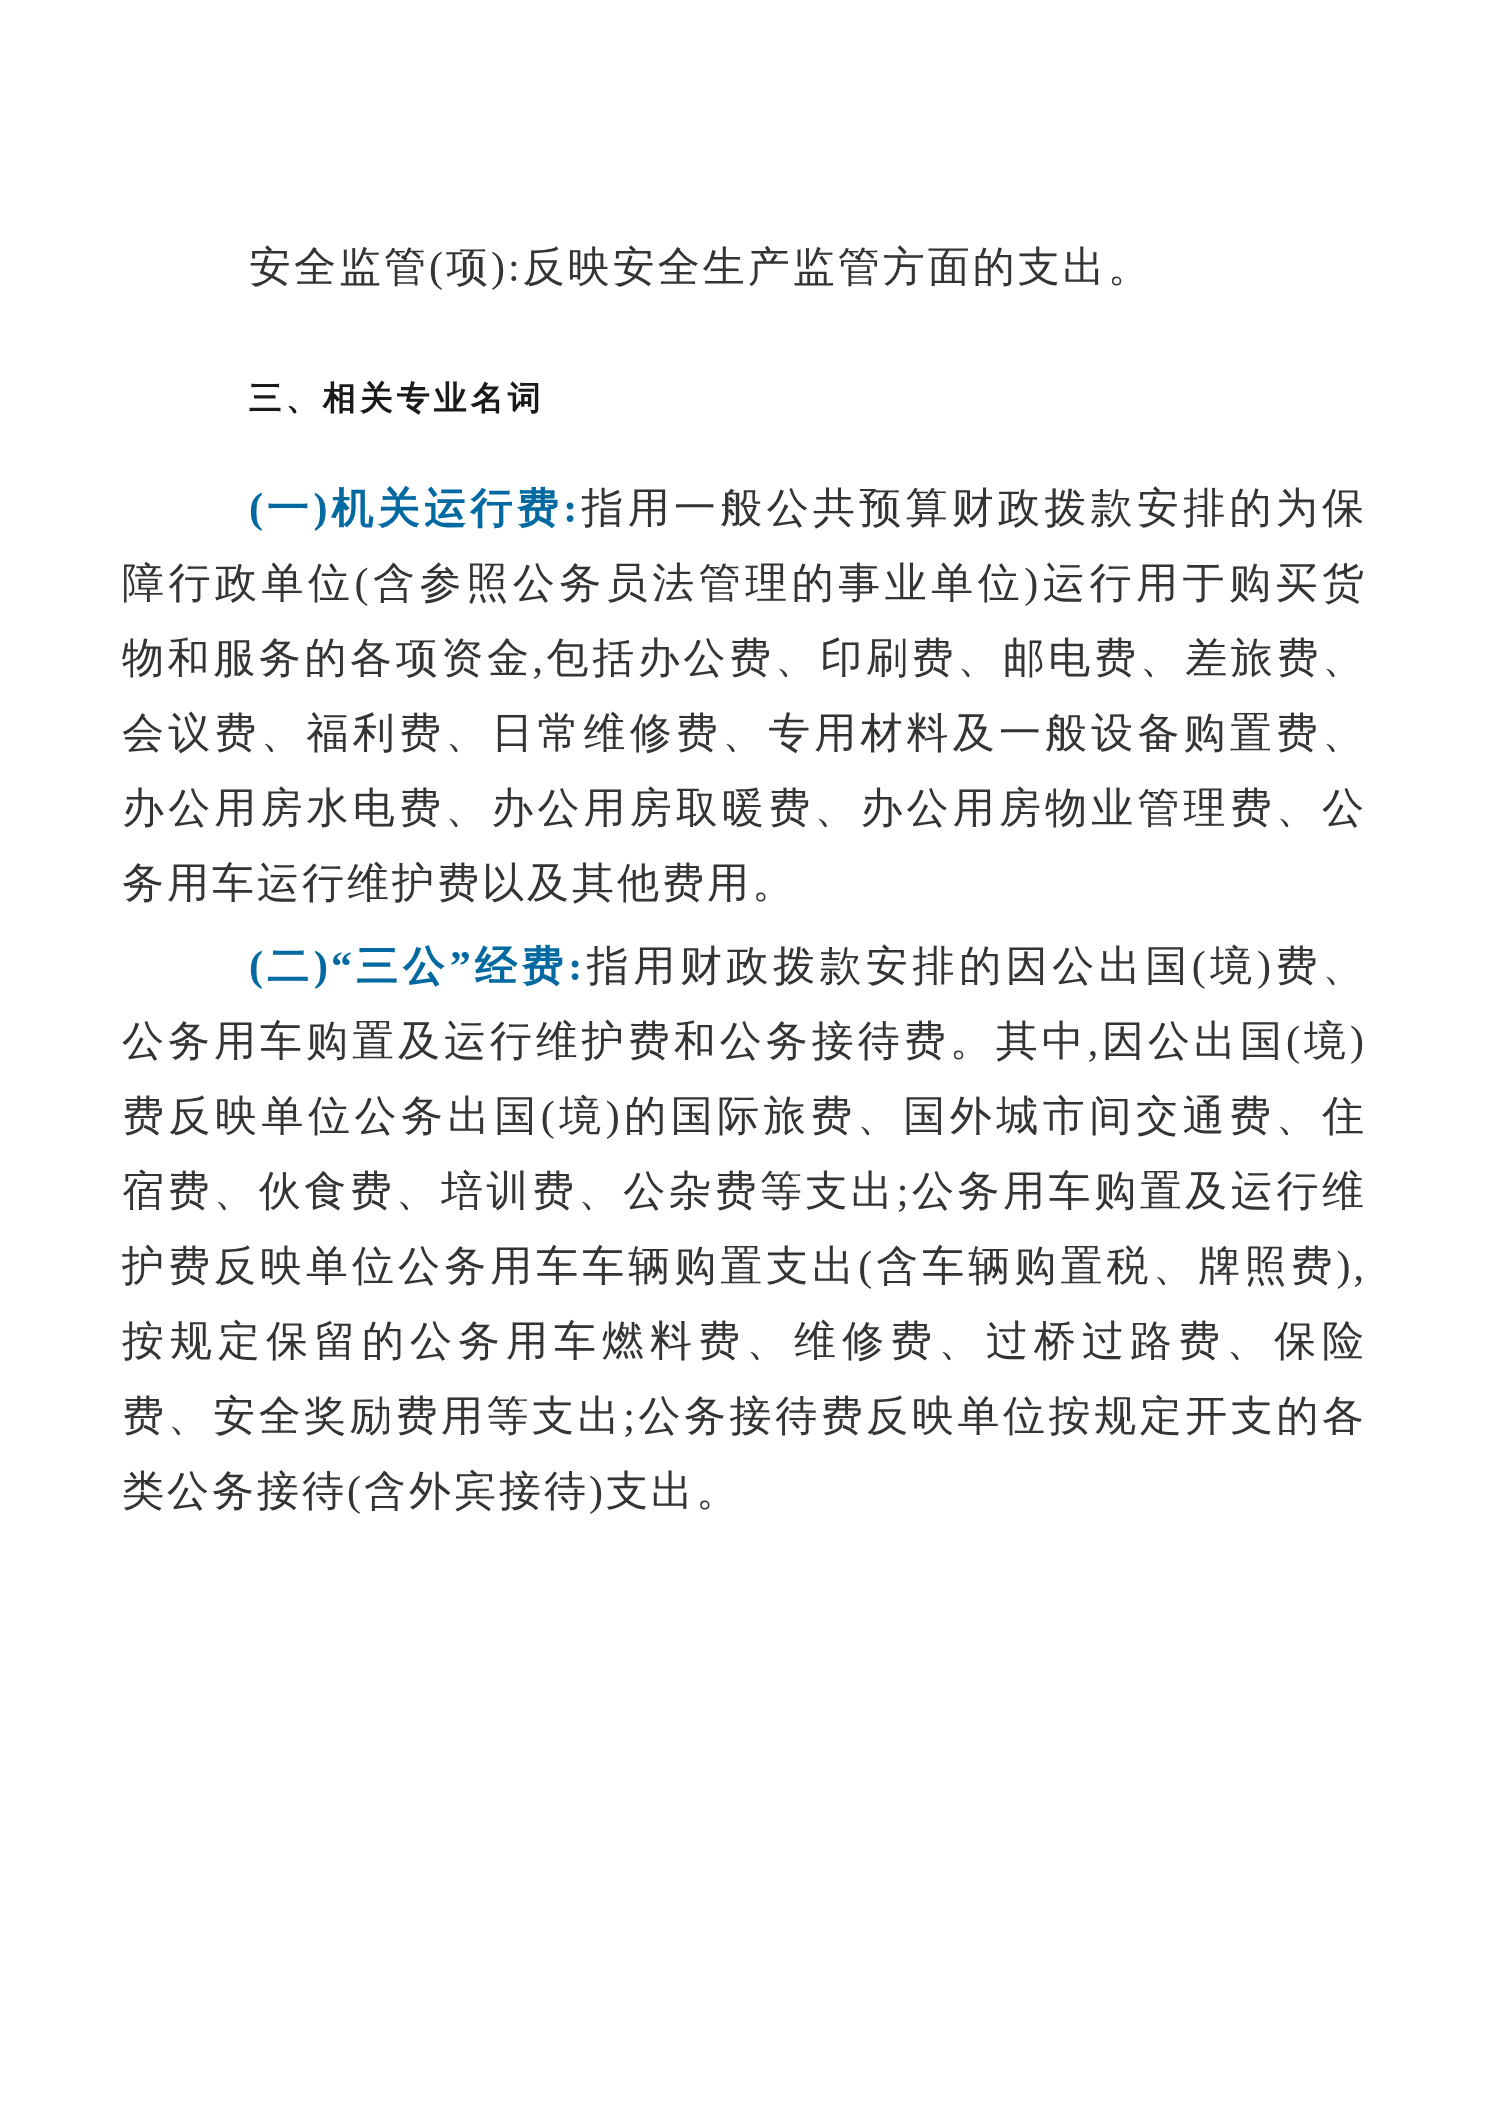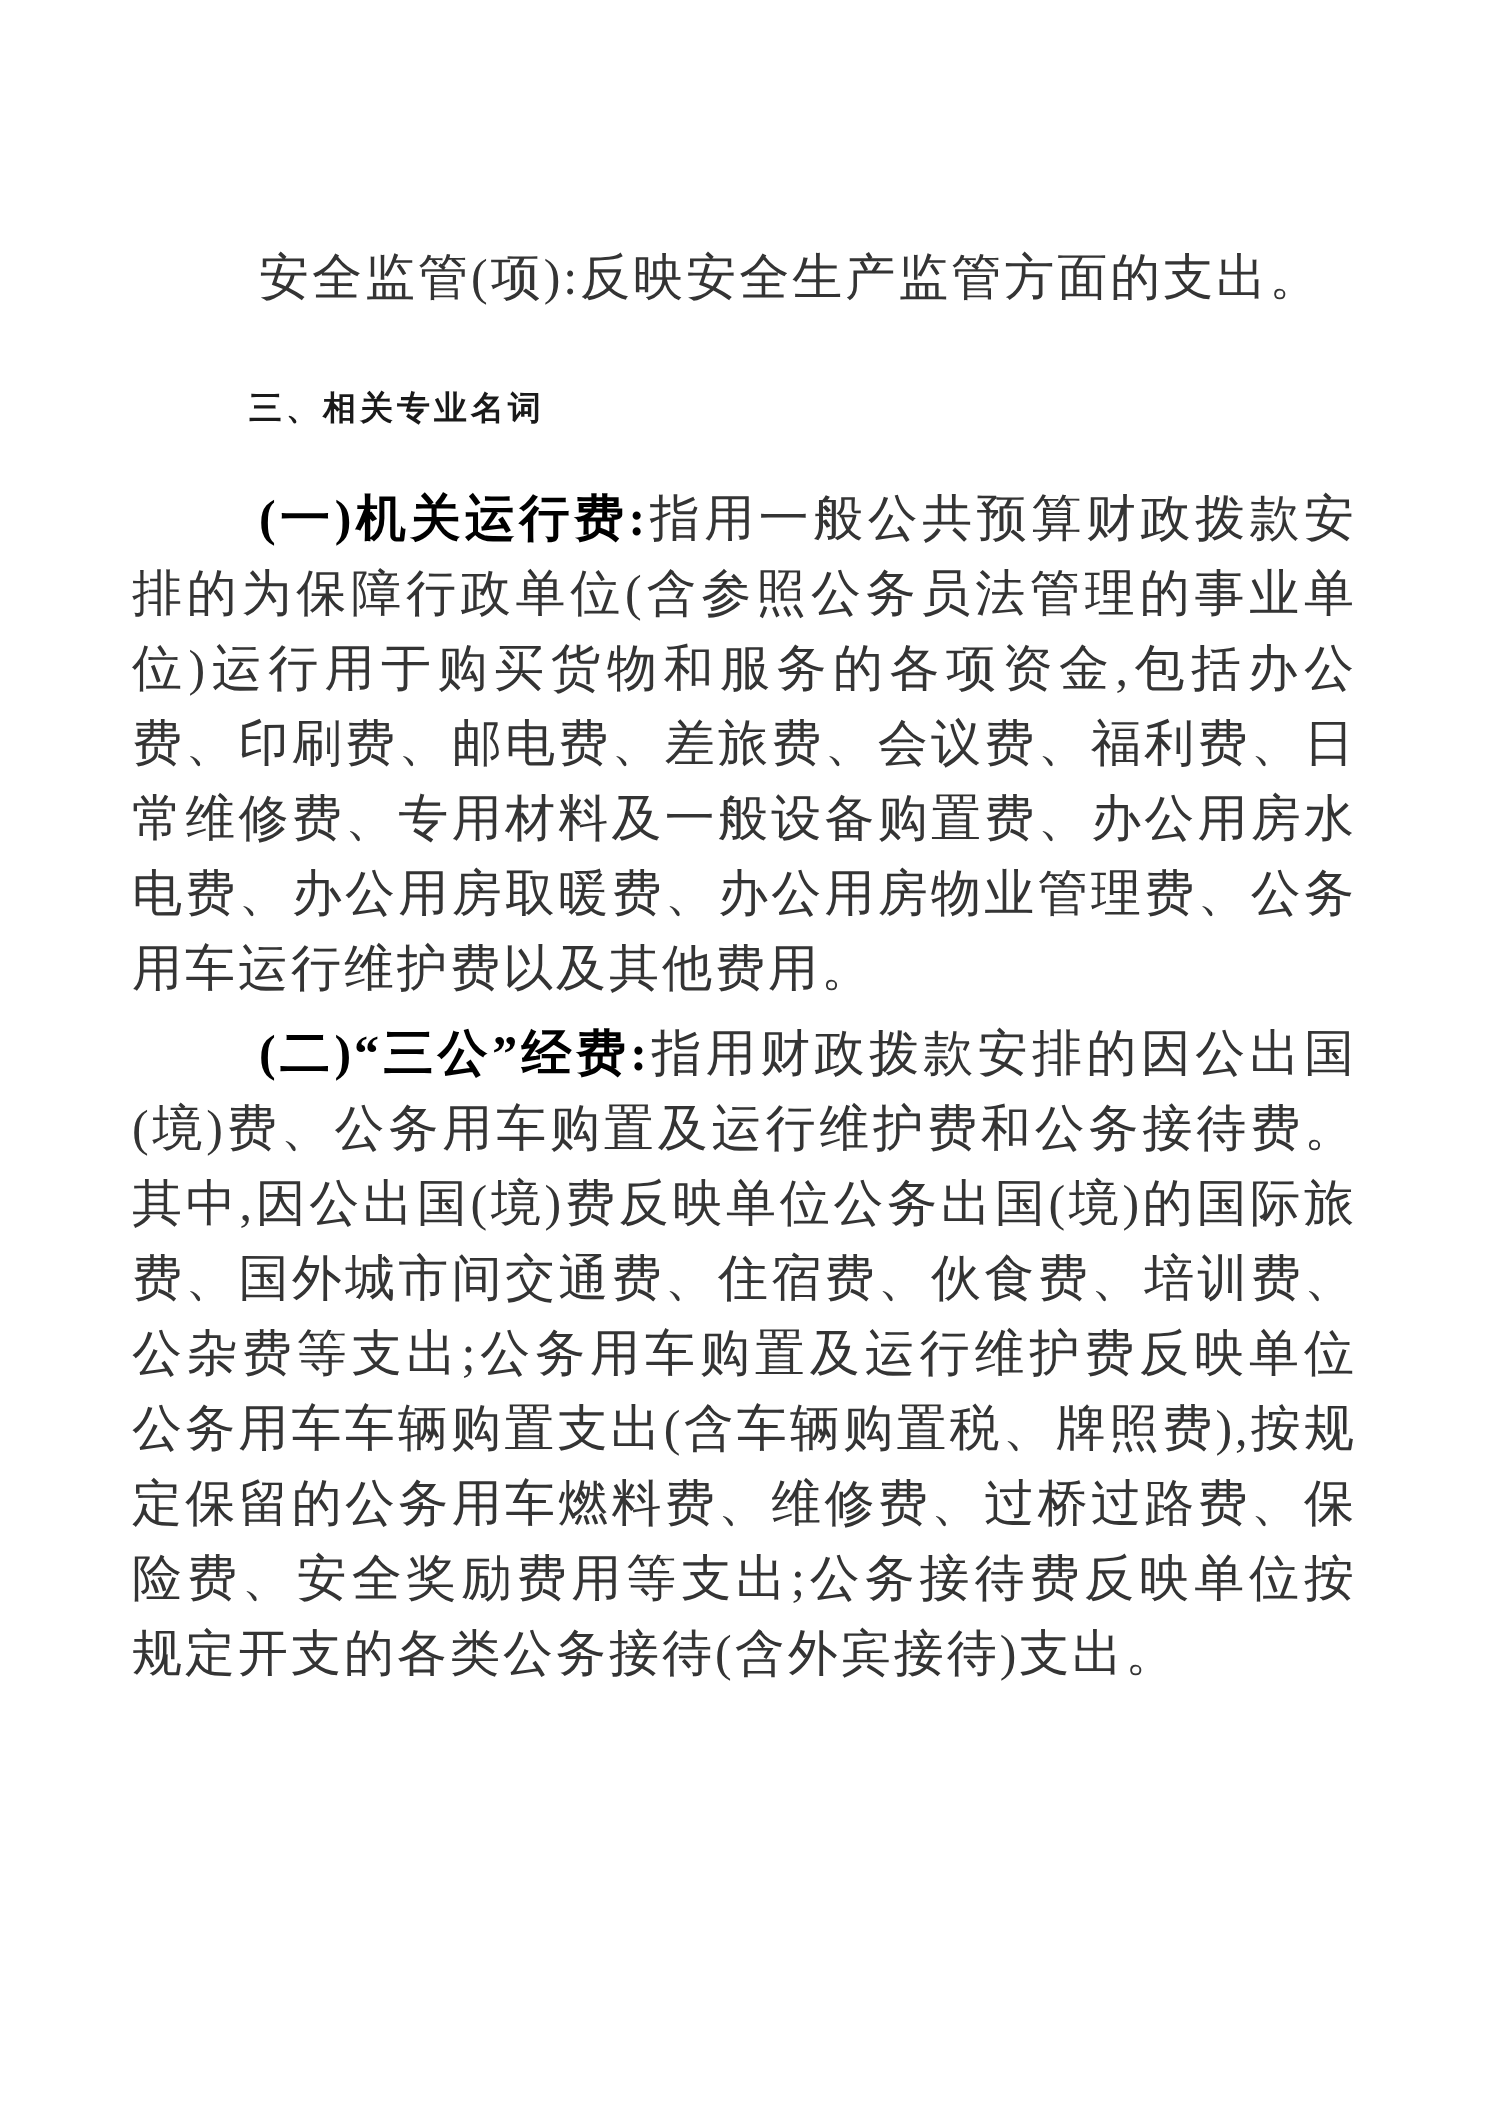--- a/index.html
+++ b/index.html
@@ -12,22 +12,22 @@
     width: 1486px;
     height: 2103px;
     background: #ffffff;
     overflow: hidden;
     font-family: "Liberation Serif", "DejaVu Serif", serif;
     color: #343434;
     box-sizing: border-box;
     padding: 230px 119px 0 122px;
   }
   .para {
-    margin: 10px;
-    font-size: 50px;
+    margin: 0;
+    font-size: 42px;
     line-height: 75px;
     letter-spacing: 3px;
     text-align: justify;
     text-indent: 127px;
     color: #343434;
   }
   .para.sec-a {
     margin-bottom: 8px;
   }
   .heading {
@@ -37,21 +37,21 @@
     line-height: 58px;
     font-weight: bold;
     letter-spacing: 4px;
     color: #1a1a1a;
     text-indent: 127px;
   }
   .term-1 { margin-top: 44px; }
   .term-2 { margin-top: 8px; }
   .lead {
     font-weight: bold;
-    color: #000000;
+    color: #0369a1;
   }
 </style>
 </head>
 <body>
 
 <div class="page">
 
   <p class="para sec-a">安全监管(项):反映安全生产监管方面的支出。</p>
 
 

